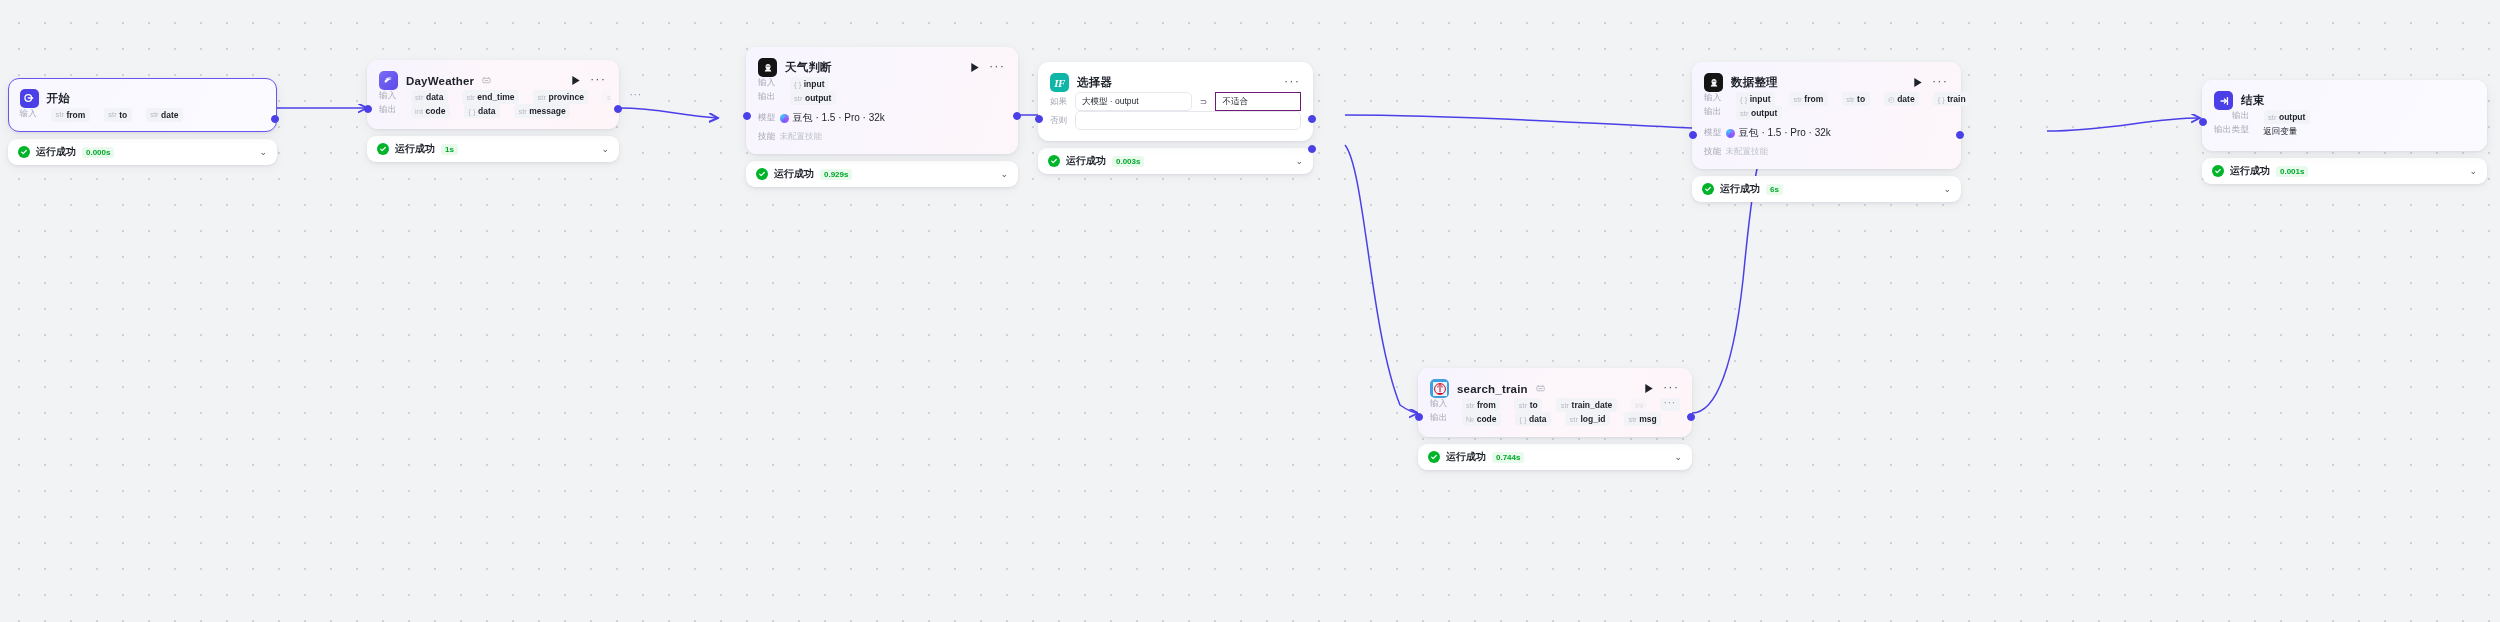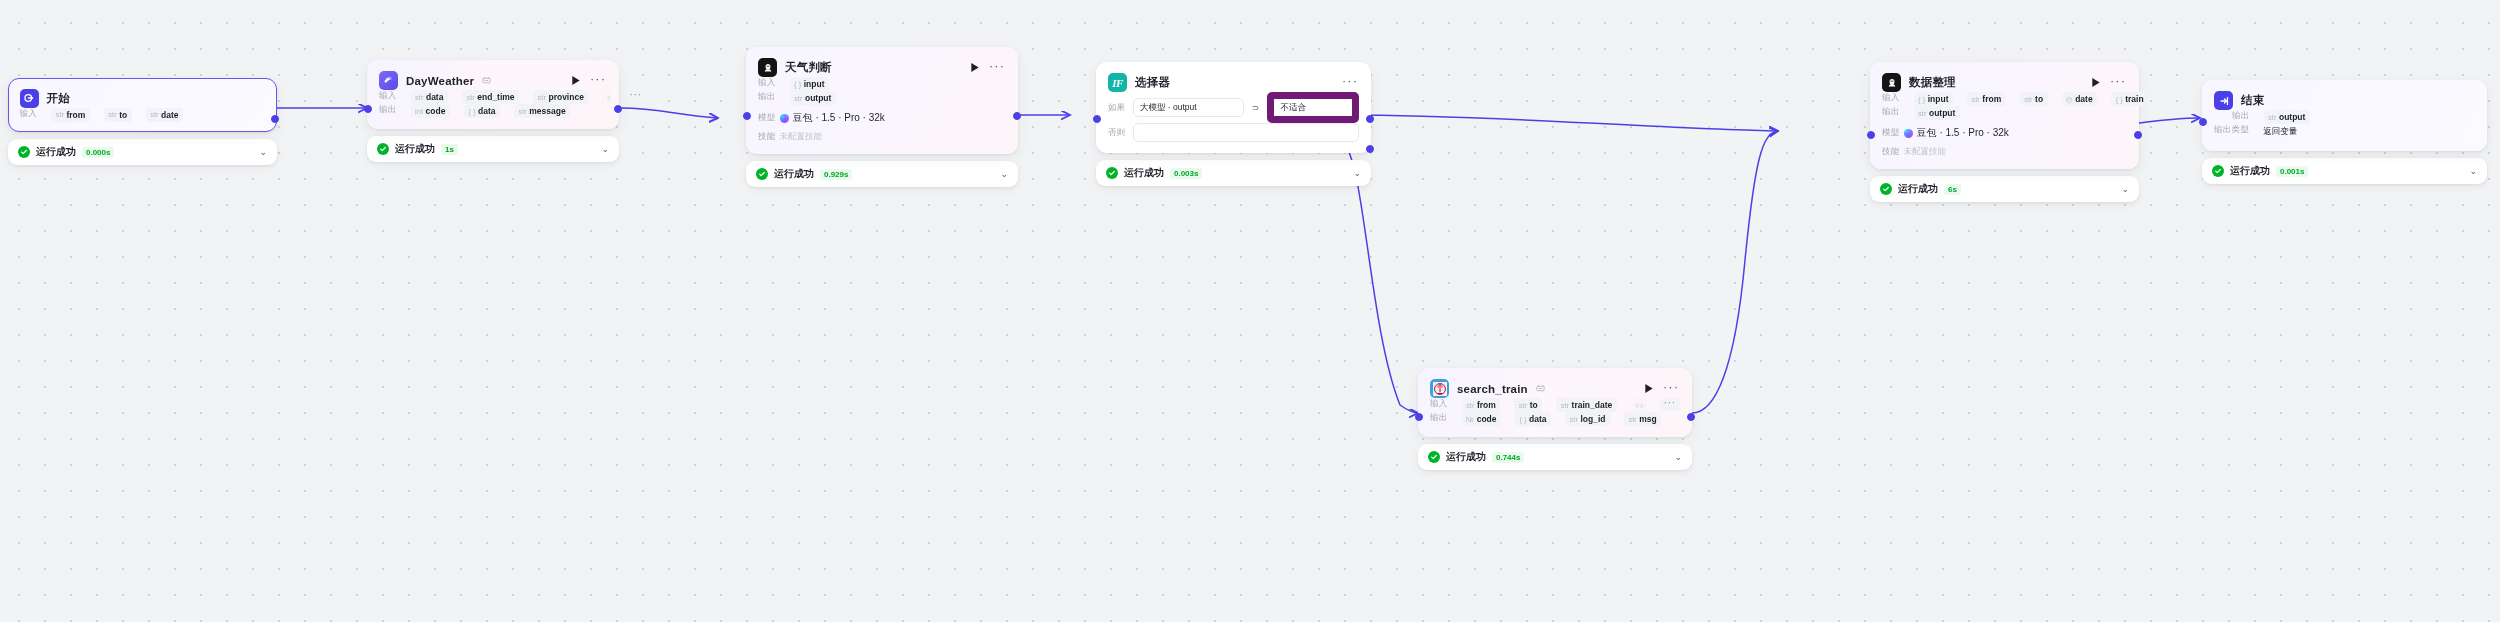--- a/index.html
+++ b/index.html
@@ -101,21 +101,21 @@
   
   .ifrow{display:flex;align-items:center;gap:7px;}
   .iflbl{font-size:8.5px;color:#a3a7b3;flex:0 0 18px;}
   .iffield{
     flex:1 1 auto;background:#fff;border:1px solid #e7e8ee;border-radius:5px;
     height:17px;display:flex;align-items:center;padding:0 6px;
     font-size:8.5px;color:#1d2129;gap:4px;
   }
   .ifvar{flex:0 0 auto;}
   .ifop{font-size:9px;color:#5b6073;flex:0 0 auto;padding:0 1px;}
-  .ifval{flex:1 1 auto;background:#fff;border:7px solid #701a75;border-radius:5px;
+  .ifval{flex:1 1 auto;background:#fff;border:1px solid #701a75;border-radius:0;
     height:17px;display:flex;align-items:center;padding:0 6px;font-size:8.5px;color:#1d2129;}
   .ifempty{flex:1 1 auto;background:#fff;border:1px solid #e7e8ee;border-radius:5px;height:17px;}
 
   
   .status{
     margin-top:7px;background:#fff;border-radius:9px;
     box-shadow:0 1px 3px rgba(20,22,38,.07),0 3px 10px rgba(20,22,38,.05);
     height:26px;display:flex;align-items:center;padding:0 10px;gap:6px;box-sizing:border-box;
   }
   .okico{
@@ -320,21 +320,21 @@
         <svg width="8" height="8" viewBox="0 0 12 12">
           <path d="M2.5 6.2l2.3 2.3 4.6-4.8" fill="none" stroke="#fff" stroke-width="1.8" stroke-linecap="round" stroke-linejoin="round"></path>
         </svg>
       </span>
     <span class="sttxt">运行成功</span>
     <span class="badge">0.929s</span>
     <span class="chev">⌄</span>
   </div>
 </div>
 
-<div class="node" style="left:1096px;top:62px;width:275px;">
+<div class="node" style="left:1038px;top:62px;width:275px;">
   <div class="card">
     <div class="hdr">
       <span class="ico ico-if">IF</span>
       <span class="title">选择器</span>
       <span class="spacer"></span>
       <span class="dots">···</span>
     </div>
     <div class="ifrow">
       <span class="iflbl">如果</span>
       <span class="iffield">
@@ -433,21 +433,21 @@
         <svg width="8" height="8" viewBox="0 0 12 12">
           <path d="M2.5 6.2l2.3 2.3 4.6-4.8" fill="none" stroke="#fff" stroke-width="1.8" stroke-linecap="round" stroke-linejoin="round"></path>
         </svg>
       </span>
     <span class="sttxt">运行成功</span>
     <span class="badge">0.744s</span>
     <span class="chev">⌄</span>
   </div>
 </div>
 
-<div class="node" style="left:1870px;top:62px;width:269px;">
+<div class="node" style="left:1692px;top:62px;width:269px;">
   <div class="card grad2">
     <div class="hdr">
       <span class="ico ico-llm">
         <svg width="12" height="12" viewBox="0 0 16 16">
             <ellipse cx="8" cy="6.2" rx="3.3" ry="3.5" fill="#fff"></ellipse>
             <circle cx="6.9" cy="5.6" r=".8" fill="#141414"></circle>
             <circle cx="9.2" cy="5.6" r=".8" fill="#141414"></circle>
             <path d="M3.6 12.6c.7-2.1 2.4-3.2 4.4-3.2s3.7 1.1 4.4 3.2z" fill="#fff"></path>
           </svg>
       </span>

